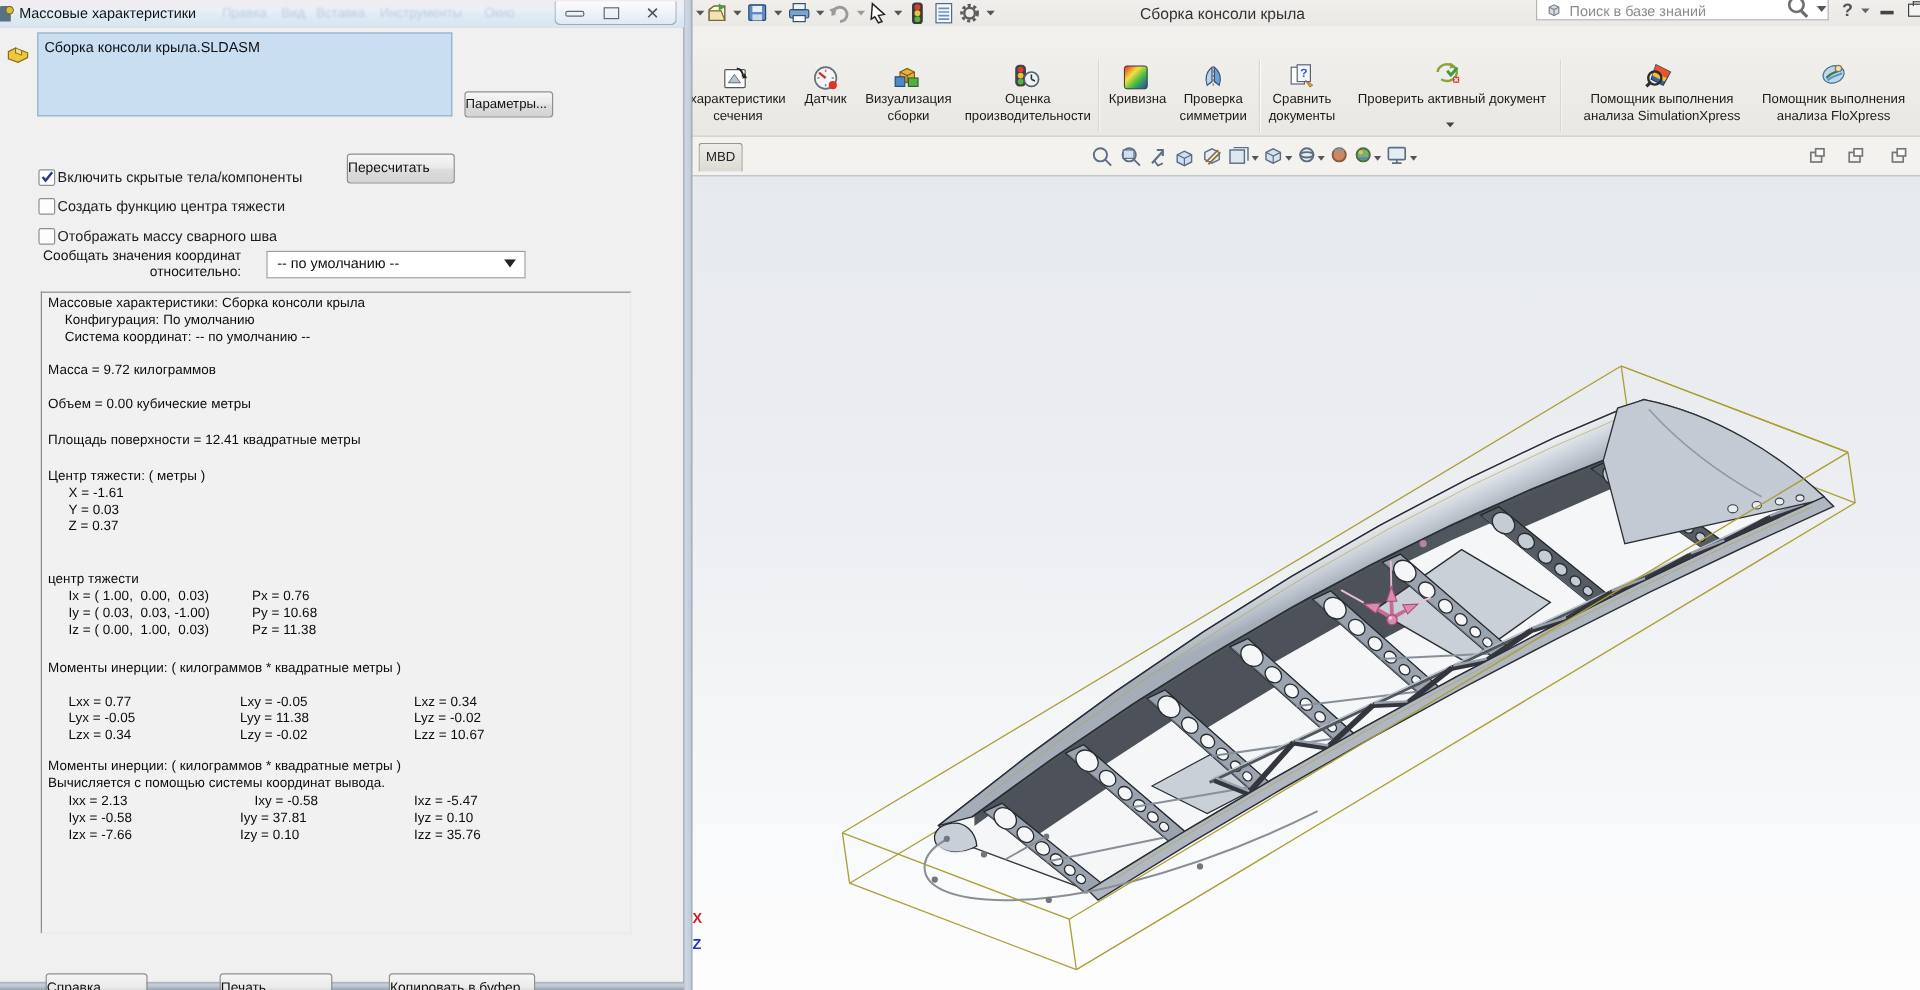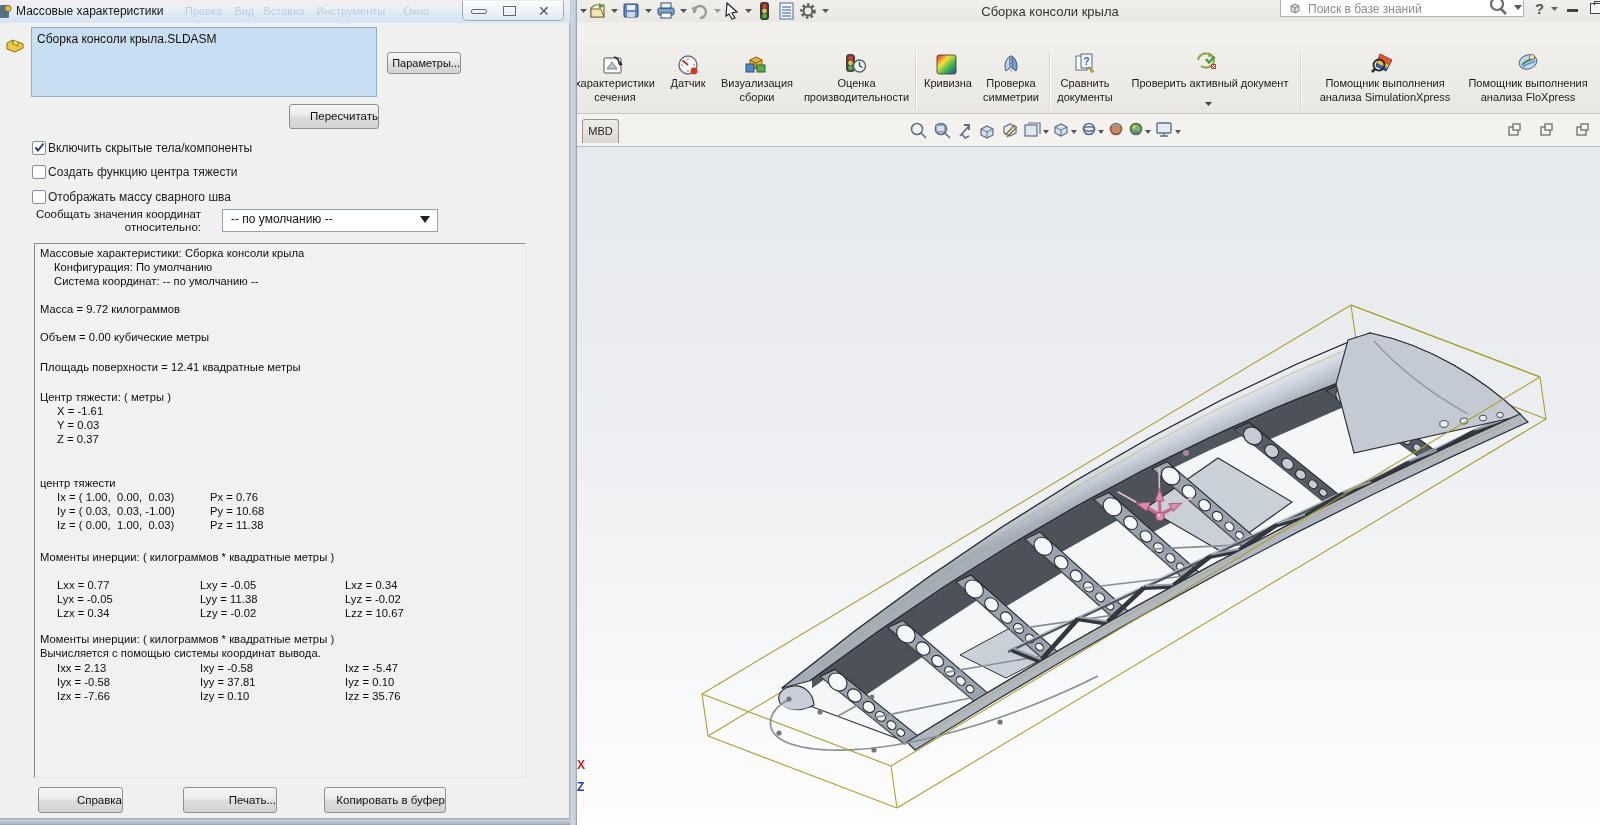--- a/index.html
+++ b/index.html
@@ -1,21 +1,21 @@
 <!DOCTYPE html>
 <html><head><meta charset="utf-8">
 <style>
 html,body{margin:0;padding:0}
 #root{position:relative;width:1600px;height:825px;overflow:hidden;
   font-family:"Liberation Sans",sans-serif;background:#f0f0f0;}
 .abs{position:absolute}
 .t11{font-size:11px;line-height:13px;color:#1c1c1c}
 .btn{position:absolute;border:1px solid #8e9094;border-radius:3px;
   background:linear-gradient(#f6f6f6,#eaeaea 45%,#dcdcdc 55%,#d3d3d3);
-  font-size:11.5px;color:#111;text-align:right;white-space:nowrap;overflow:hidden;}
+  font-size:11.5px;color:#111;text-align:left;white-space:nowrap;overflow:hidden;margin-top:24px;}
 .cb{position:absolute;width:12px;height:12px;background:#fdfdfd;border:1px solid #8a9097;border-radius:2px}
 .ribl{position:absolute;font-size:11px;line-height:14px;color:#1b1b1b;text-align:center;white-space:nowrap}
 .sep{position:absolute;width:1px;background:#d9d7d1;border-right:1px solid #fbfbf9}
 .tline{position:absolute;font-size:11.2px;letter-spacing:0.05px;line-height:13px;color:#0c0c0c;white-space:pre}
 </style></head>
 <body>
 <div id="root">
 
 <div class="abs" style="left:0;top:0;width:1600px;height:22px;background:linear-gradient(#f0efec,#e9e8e4)"></div>
 
@@ -60,21 +60,21 @@
 
   <rect x="203" y="3" width="13" height="16" fill="#f5f8fb" stroke="#4a6b96"></rect>
   <path d="M205 7 h9 M205 10 h9 M205 13 h9 M205 16 h9" stroke="#6f8fba" stroke-width="1.4"></path>
 
   <g transform="translate(231,11)">
     <circle r="6.5" fill="none" stroke="#5d5d5d" stroke-width="2.6" stroke-dasharray="2.6 2.2"></circle>
     <circle r="4.4" fill="none" stroke="#5d5d5d" stroke-width="2"></circle>
   </g>
   <path d="M245 9 l7 0 l-3.5 4 z" fill="#555"></path>
 </svg>
-<div class="abs" style="left:950px;top:4px;width:200px;text-align:center;font-size:13px;color:#333">Сборка консоли крыла</div>
+<div class="abs" style="left:950px;top:4px;width:200px;font-size:13px;color:#333">Сборка консоли крыла</div>
 
 <div class="abs" style="left:1280px;top:0;width:242px;height:16px;background:#fff;border:1px solid #b4b4b4;border-top:none"></div>
 <svg class="abs" style="left:1288px;top:2px" width="14" height="13" viewBox="0 0 14 13">
   <path d="M3 4 L7 2 L11 4 L11 9 L7 11 L3 9 Z" fill="#d8dde2" stroke="#7d848c"></path>
   <path d="M3 4 L7 6 L11 4 M7 6 L7 11" fill="none" stroke="#7d848c"></path>
 </svg>
 <div class="abs" style="left:1308px;top:2px;font-size:12px;color:#8b8b8b">Поиск в базе знаний</div>
 <svg class="abs" style="left:1486px;top:0" width="40" height="16" viewBox="0 0 40 16">
   <circle cx="11" cy="4" r="6" fill="none" stroke="#6e6e6e" stroke-width="2.2"></circle>
   <path d="M15 9 L20 14" stroke="#6e6e6e" stroke-width="2.6"></path>
@@ -499,21 +499,21 @@
       <div class="tline" style="left:345px;top:579px">Lxz = 0.34</div>
   <div class="tline" style="left:57px;top:593px">Lyx = -0.05</div>
       <div class="tline" style="left:200px;top:593px">Lyy = 11.38</div>
       <div class="tline" style="left:345px;top:593px">Lyz = -0.02</div>
   <div class="tline" style="left:57px;top:607px">Lzx = 0.34</div>
       <div class="tline" style="left:200px;top:607px">Lzy = -0.02</div>
       <div class="tline" style="left:345px;top:607px">Lzz = 10.67</div>
   <div class="tline" style="left:40px;top:633px">Моменты инерции: ( килограммов * квадратные метры )</div>
   <div class="tline" style="left:40px;top:647px">Вычисляется с помощью системы координат вывода.</div>
   <div class="tline" style="left:57px;top:662px">Ixx = 2.13</div>
-      <div class="tline" style="left:200px;top:662px">Ixy = -0.58</div>
+      <div class="tline" style="left:212px;top:662px">Ixy = -0.58</div>
       <div class="tline" style="left:345px;top:662px">Ixz = -5.47</div>
   <div class="tline" style="left:57px;top:676px">Iyx = -0.58</div>
       <div class="tline" style="left:200px;top:676px">Iyy = 37.81</div>
       <div class="tline" style="left:345px;top:676px">Iyz = 0.10</div>
   <div class="tline" style="left:57px;top:690px">Izx = -7.66</div>
       <div class="tline" style="left:200px;top:690px">Izy = 0.10</div>
       <div class="tline" style="left:345px;top:690px">Izz = 35.76</div>
 
   <div class="btn" style="left:38px;top:787px;width:83px;height:24px;line-height:24px">Справка</div>
   <div class="btn" style="left:183px;top:787px;width:92px;height:24px;line-height:24px">Печать...</div>

